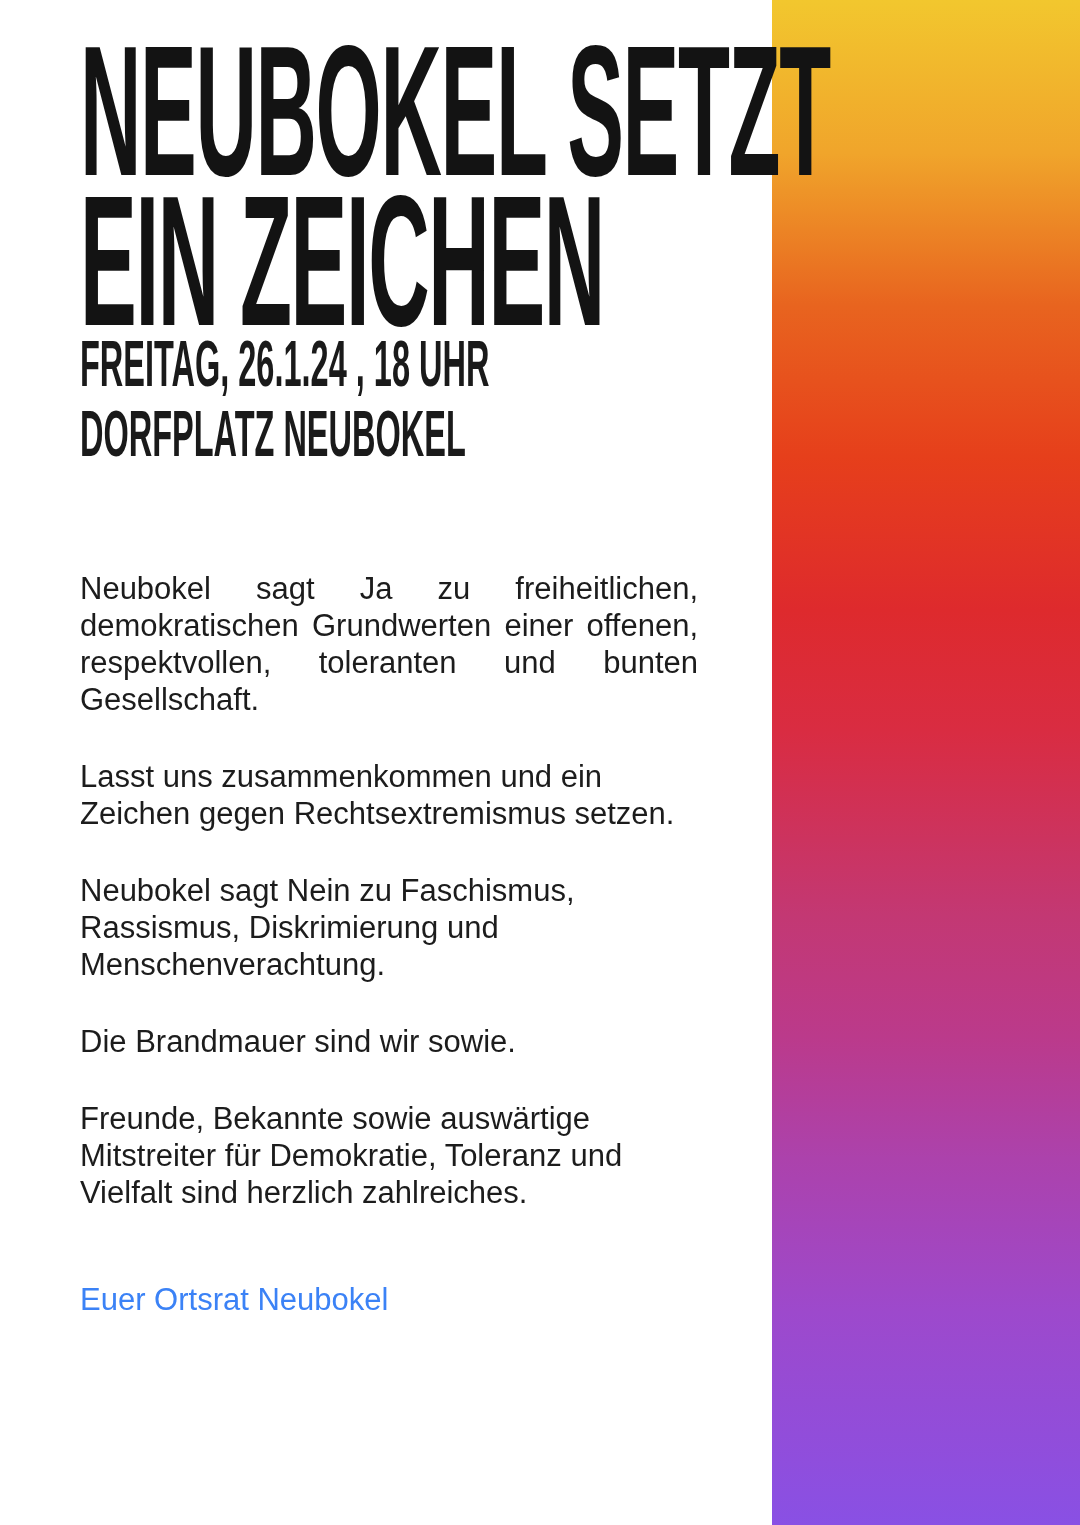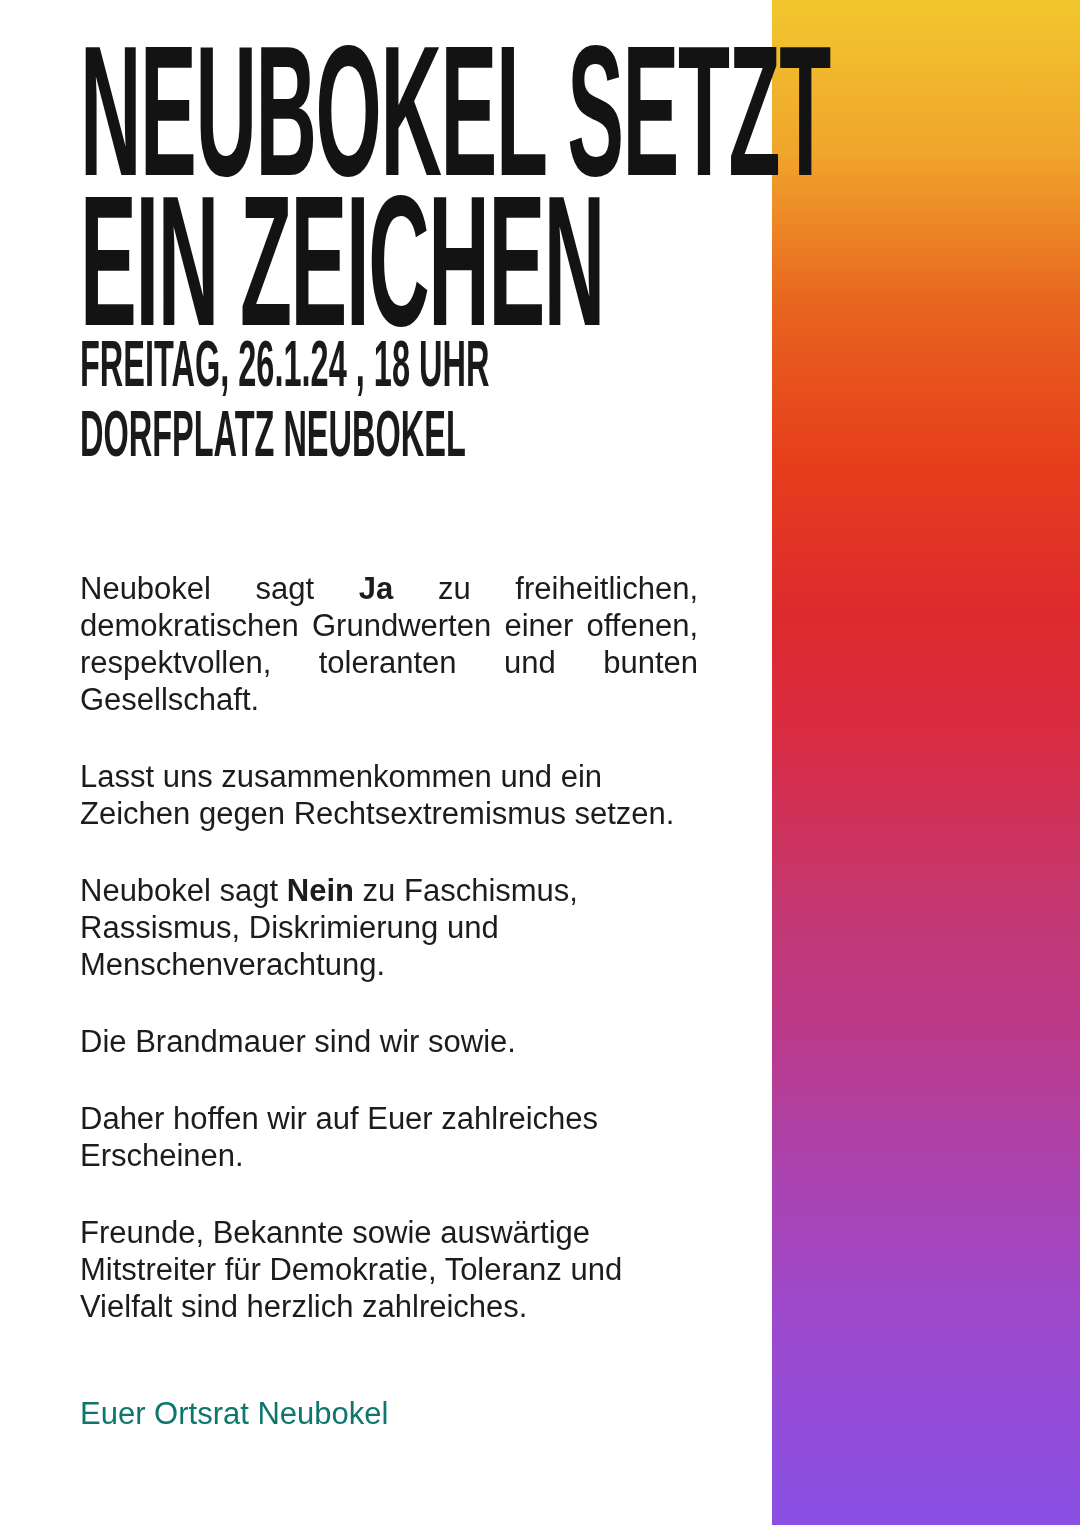--- a/index.html
+++ b/index.html
@@ -68,21 +68,21 @@
     line-height: 37px;
   }
   .poster-body p {
     margin: 0 0 40px 0;
     text-align: left;
   }
   .poster-body p.justify {
     text-align: justify;
     text-justify: inter-word;
   }
-  .poster-body b { font-weight: bold; }
+  .poster-body b { font-weight: normal; }
   .footer-line {
     margin-top: 70px;
     font-size: 31px;
     line-height: 37px;
     color: #1c1c1c;
   }
 </style>
 </head>
 <body>
 
@@ -99,18 +99,17 @@
     <span class="subtitle-line">FREITAG, 26.1.24 , 18 UHR</span>
     <span class="subtitle-line">DORFPLATZ NEUBOKEL</span>
   </div>
 
   <div class="poster-body" style="color: rgb(28, 28, 28);">
 
     <p class="justify">Neubokel sagt <b>Ja</b> zu freiheitlichen, demokratischen Grundwerten einer offenen, respektvollen, toleranten und bunten Gesellschaft.</p>
       <p>Lasst uns zusammenkommen und ein Zeichen gegen Rechtsextremismus setzen.</p>
       <p>Neubokel sagt <b>Nein</b> zu Faschismus, Rassismus, Diskrimierung und Menschenverachtung.</p>
       <p>Die Brandmauer sind wir sowie.</p>
-      <p>Daher hoffen wir auf Euer zahlreiches Erscheinen.</p>
       <p>Freunde, Bekannte sowie auswärtige Mitstreiter für Demokratie, Toleranz und Vielfalt sind herzlich zahlreiches.</p>
-      <div class="footer-line" style="color: #0f766e;">Euer Ortsrat Neubokel</div>
+      <div class="footer-line" style="color: #3b82f6;">Euer Ortsrat Neubokel</div>
   </div>
 
 </div>
 
 </body></html>

